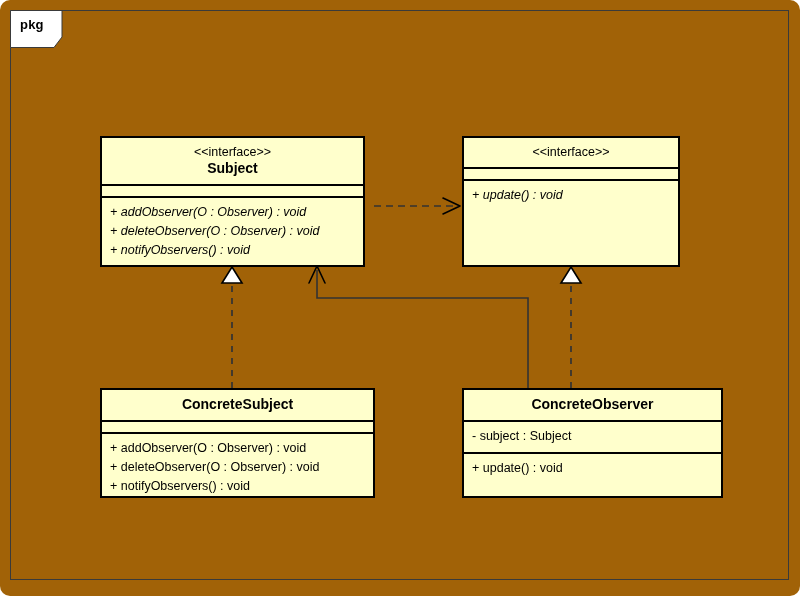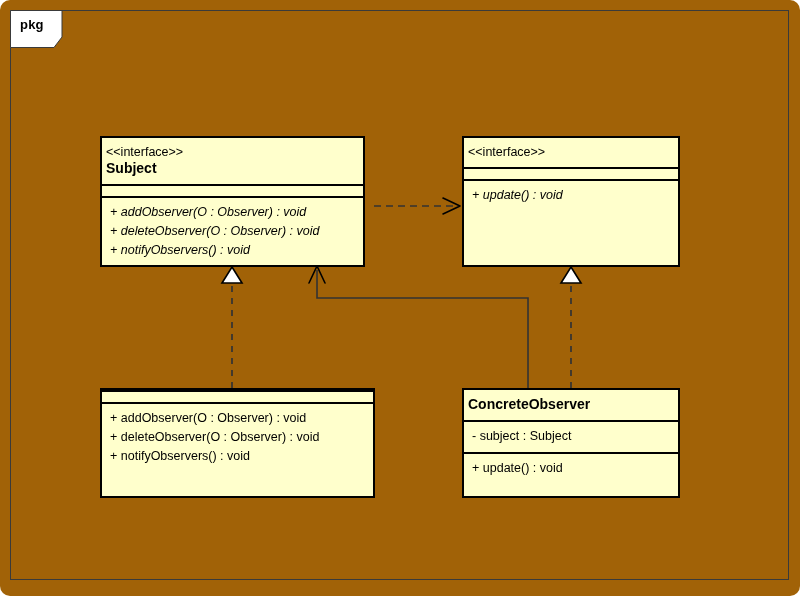--- a/index.html
+++ b/index.html
@@ -52,20 +52,21 @@
   
   .uml-class {
     position: absolute;
     box-sizing: border-box;
     background: #ffffcc;
     border: 2px solid #000000;
     color: #000000;
   }
   .cls-header {
     box-sizing: border-box;
+    text-align: center;
     padding: 6px 4px 7px 4px;
   }
   .stereotype {
     display: block;
     font-size: 12.5px;
     font-weight: normal;
     line-height: 16px;
   }
   .cls-name {
     display: block;
@@ -137,29 +138,32 @@
     <div class="cls-header">
       <span class="stereotype">&lt;&lt;interface&gt;&gt;</span>
     </div>
     <div class="compartment empty"></div>
     <div class="compartment">
       <div class="member abstract">+ update() : void</div>
     </div>
   </div>
 
   <div class="uml-class" style="left:100px; top:388px; width:275px; height:110px;">
+    <div class="cls-header">
+      <span class="cls-name">ConcreteSubject</span>
+    </div>
     <div class="compartment empty"></div>
     <div class="compartment">
       <div class="member">+ addObserver(O : Observer) : void</div>
       <div class="member">+ deleteObserver(O : Observer) : void</div>
       <div class="member">+ notifyObservers() : void</div>
     </div>
   </div>
 
-  <div class="uml-class" style="left:462px; top:388px; width:218px; height:110px;">
+  <div class="uml-class" style="left:462px; top:388px; width:261px; height:110px;">
     <div class="cls-header">
       <span class="cls-name">ConcreteObserver</span>
     </div>
     <div class="compartment">
       <div class="member">- subject : Subject</div>
     </div>
     <div class="compartment">
       <div class="member">+ update() : void</div>
     </div>
   </div>

